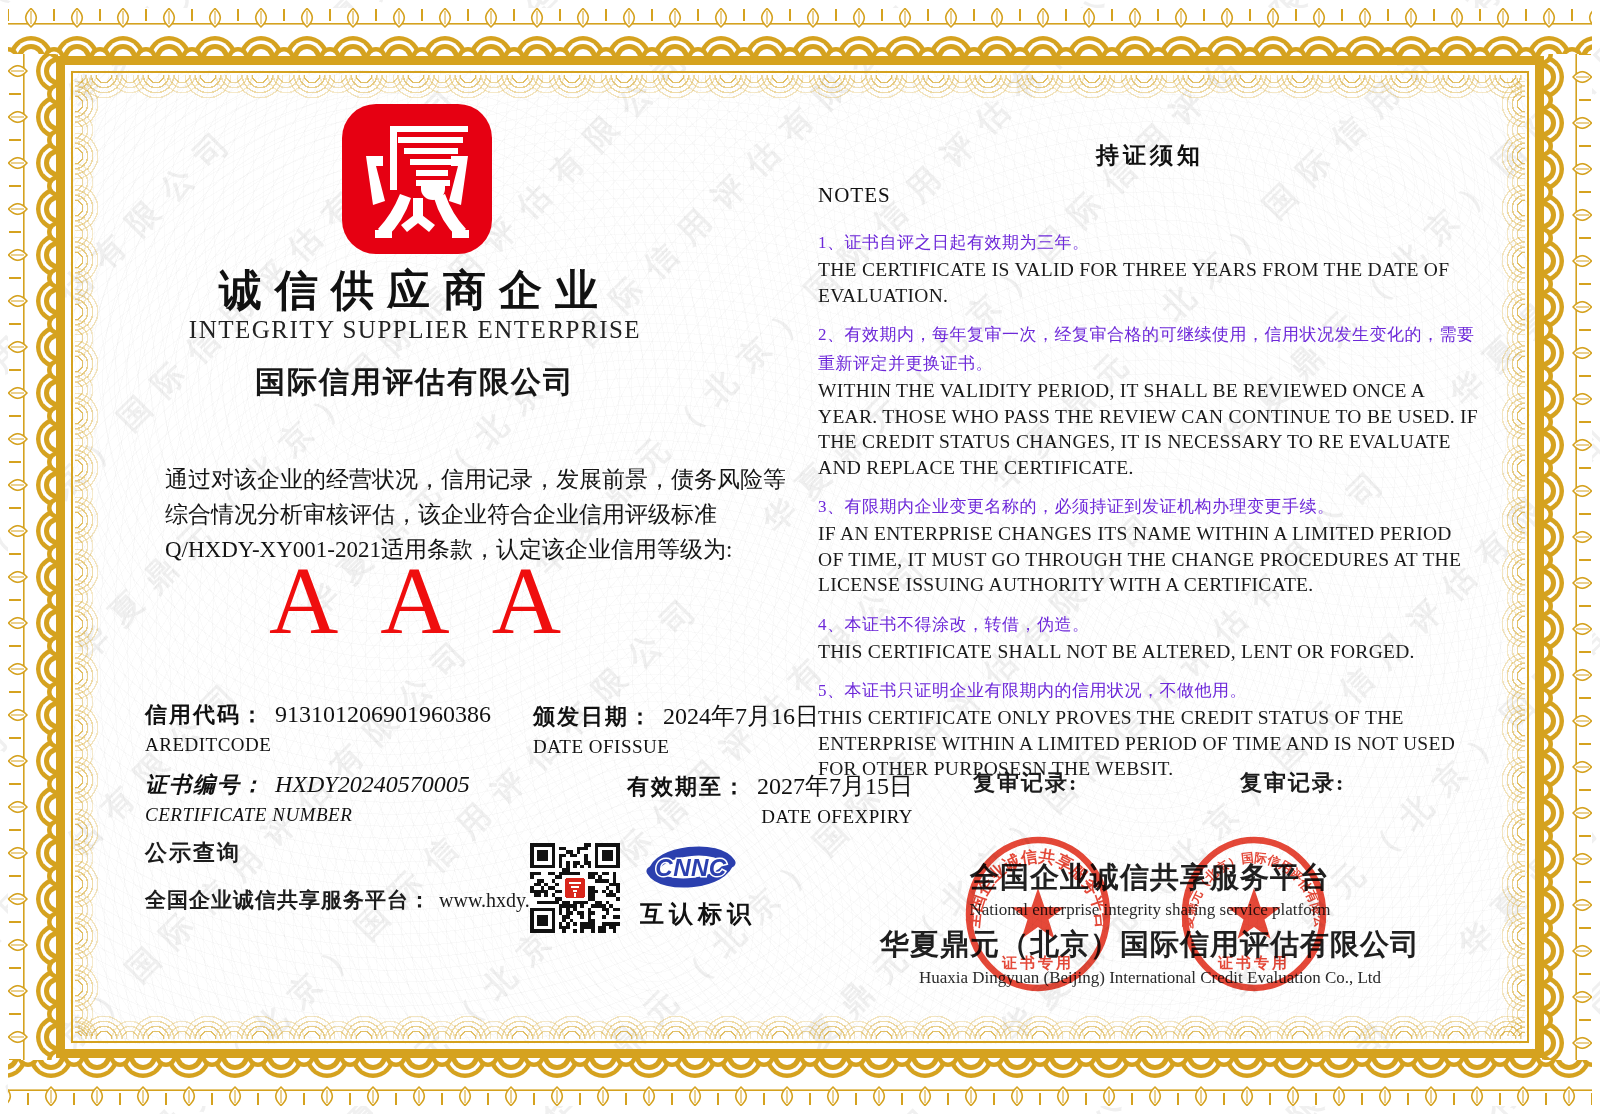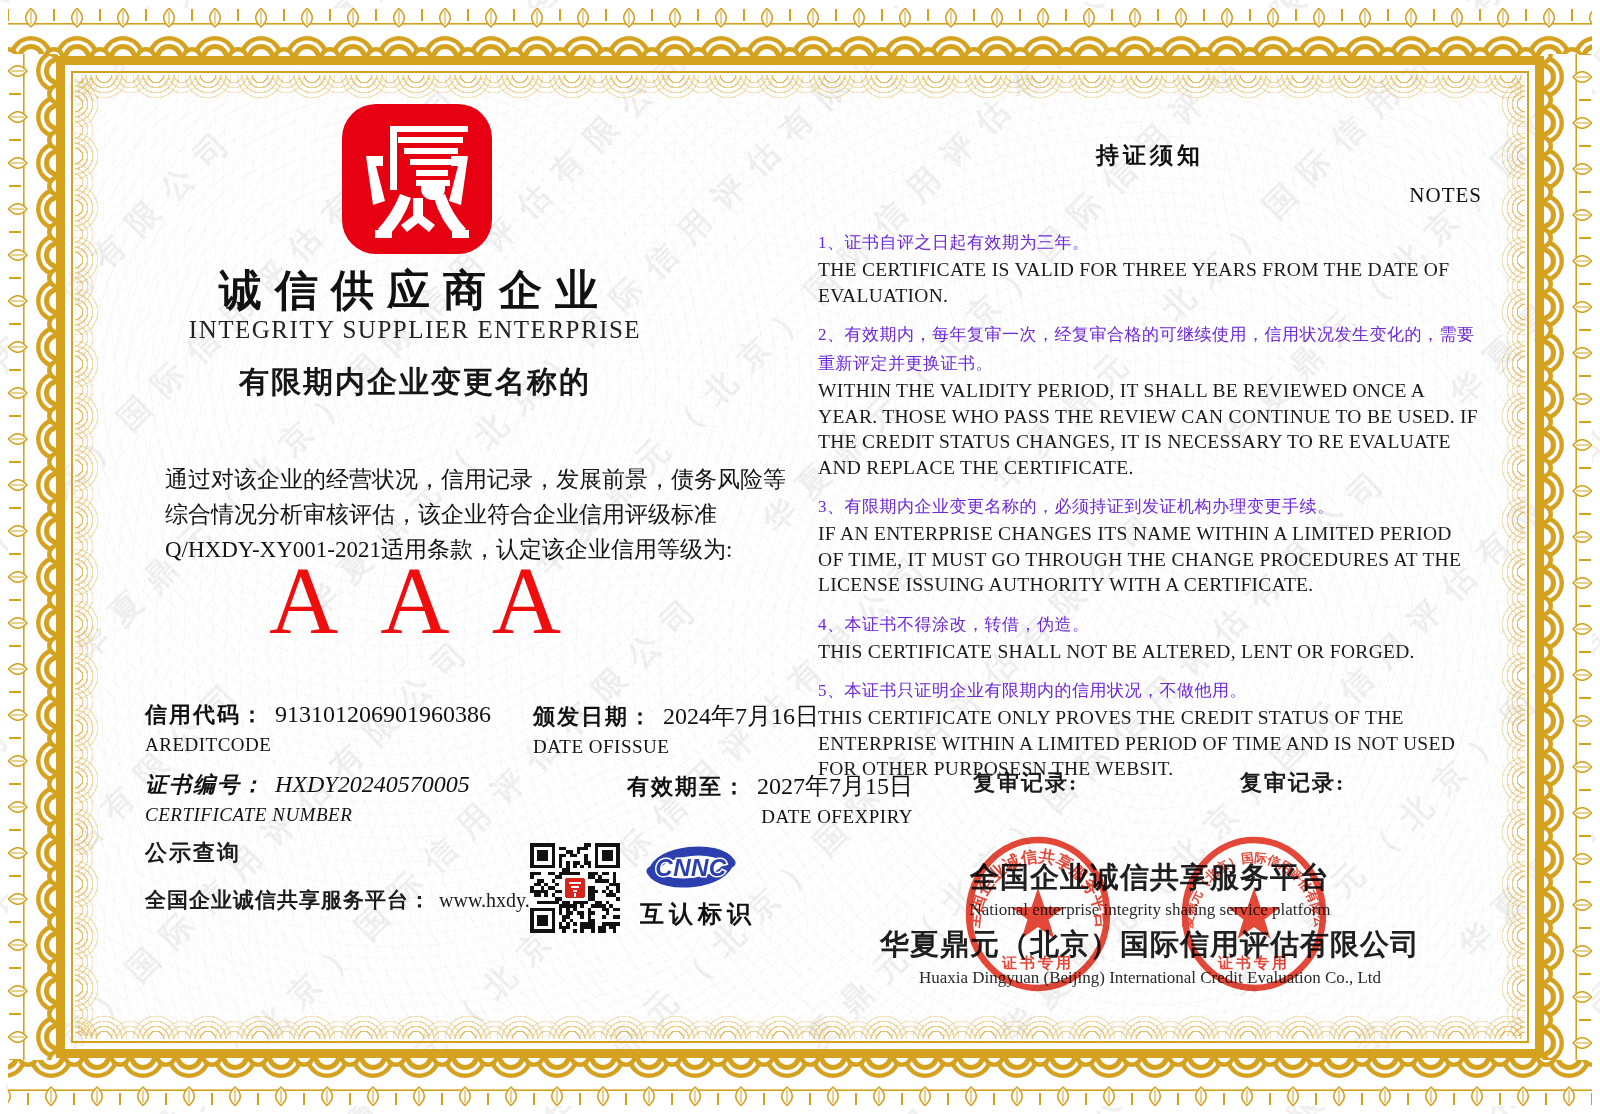--- a/index.html
+++ b/index.html
@@ -72,21 +72,21 @@
   .platform-line .plabel{font-weight:bold;letter-spacing:1px;}
   .platform-line .purl{font-size:20px;margin-left:8px;}
 
   .qr{left:530px;top:843px;width:90px;height:90px;}
   .cnnc{left:641px;top:834px;width:100px;height:66px;}
   .mutual{left:618px;top:898px;width:160px;text-align:center;font-weight:bold;
           font-size:24px;letter-spacing:5px;color:#111;}
 
   .notes{left:818px;top:140px;width:664px;}
   .notes-title-cn{text-align:center;font-weight:bold;font-size:23px;letter-spacing:4px;color:#111;}
-  .notes-title-en{text-align:right;font-size:21px;letter-spacing:1px;margin-top:12px;color:#111;}
+  .notes-title-en{text-align:left;font-size:21px;letter-spacing:1px;margin-top:12px;color:#111;}
   .notes-items{margin-top:20px;}
   .note-item{margin-bottom:12px;}
   .note-cn{font-size:17px;line-height:29px;color:#6d28d9;letter-spacing:.5px;}
   .note-en{font-size:19.5px;line-height:25.5px;color:#1a1a1a;letter-spacing:.3px;}
 
   .review-1{left:973px;top:768px;font-weight:bold;font-size:22px;letter-spacing:2px;}
   .review-2{left:1240px;top:768px;font-weight:bold;font-size:22px;letter-spacing:2px;}
 
   .issuer{left:820px;top:858px;width:660px;text-align:center;}
   .issuer-platform-cn{font-weight:bold;font-size:29px;letter-spacing:1px;color:#1f1f1f;}
@@ -166,21 +166,21 @@
           <path d="M58,90 L69,94 Q61,118 45,133 L36,125 Q50,110 58,90 Z"></path>
           <path d="M92,94 L103,90 Q110,110 124,125 L115,133 Q99,118 92,94 Z"></path>
           <rect x="33" y="126" width="17" height="8"></rect>
           <rect x="110" y="126" width="17" height="8"></rect>
         </g>
       </svg>
     </div>
 
     <div class="abs title-cn hei">诚信供应商企业</div>
     <div class="abs title-en">INTEGRITY SUPPLIER ENTERPRISE</div>
-    <div class="abs company hei">有限期内企业变更名称的</div>
+    <div class="abs company hei">国际信用评估有限公司</div>
     <div class="abs body-para">通过对该企业的经营状况，信用记录，发展前景，债务风险等综合情况分析审核评估，该企业符合企业信用评级标准Q/HXDY-XY001-2021适用条款，认定该企业信用等级为:</div>
     <div class="abs grade">AAA</div>
 
     <div class="abs field f0">
       <div class="frow"><span class="flabel">信用代码：</span><span class="fvalue">913101206901960386</span></div>
       <div class="fsub">AREDITCODE</div>
     </div>
     <div class="abs field f1">
       <div class="frow"><span class="flabel">颁发日期：</span><span class="fvalue">2024年7月16日</span></div>
       <div class="fsub">DATE OFISSUE</div>

